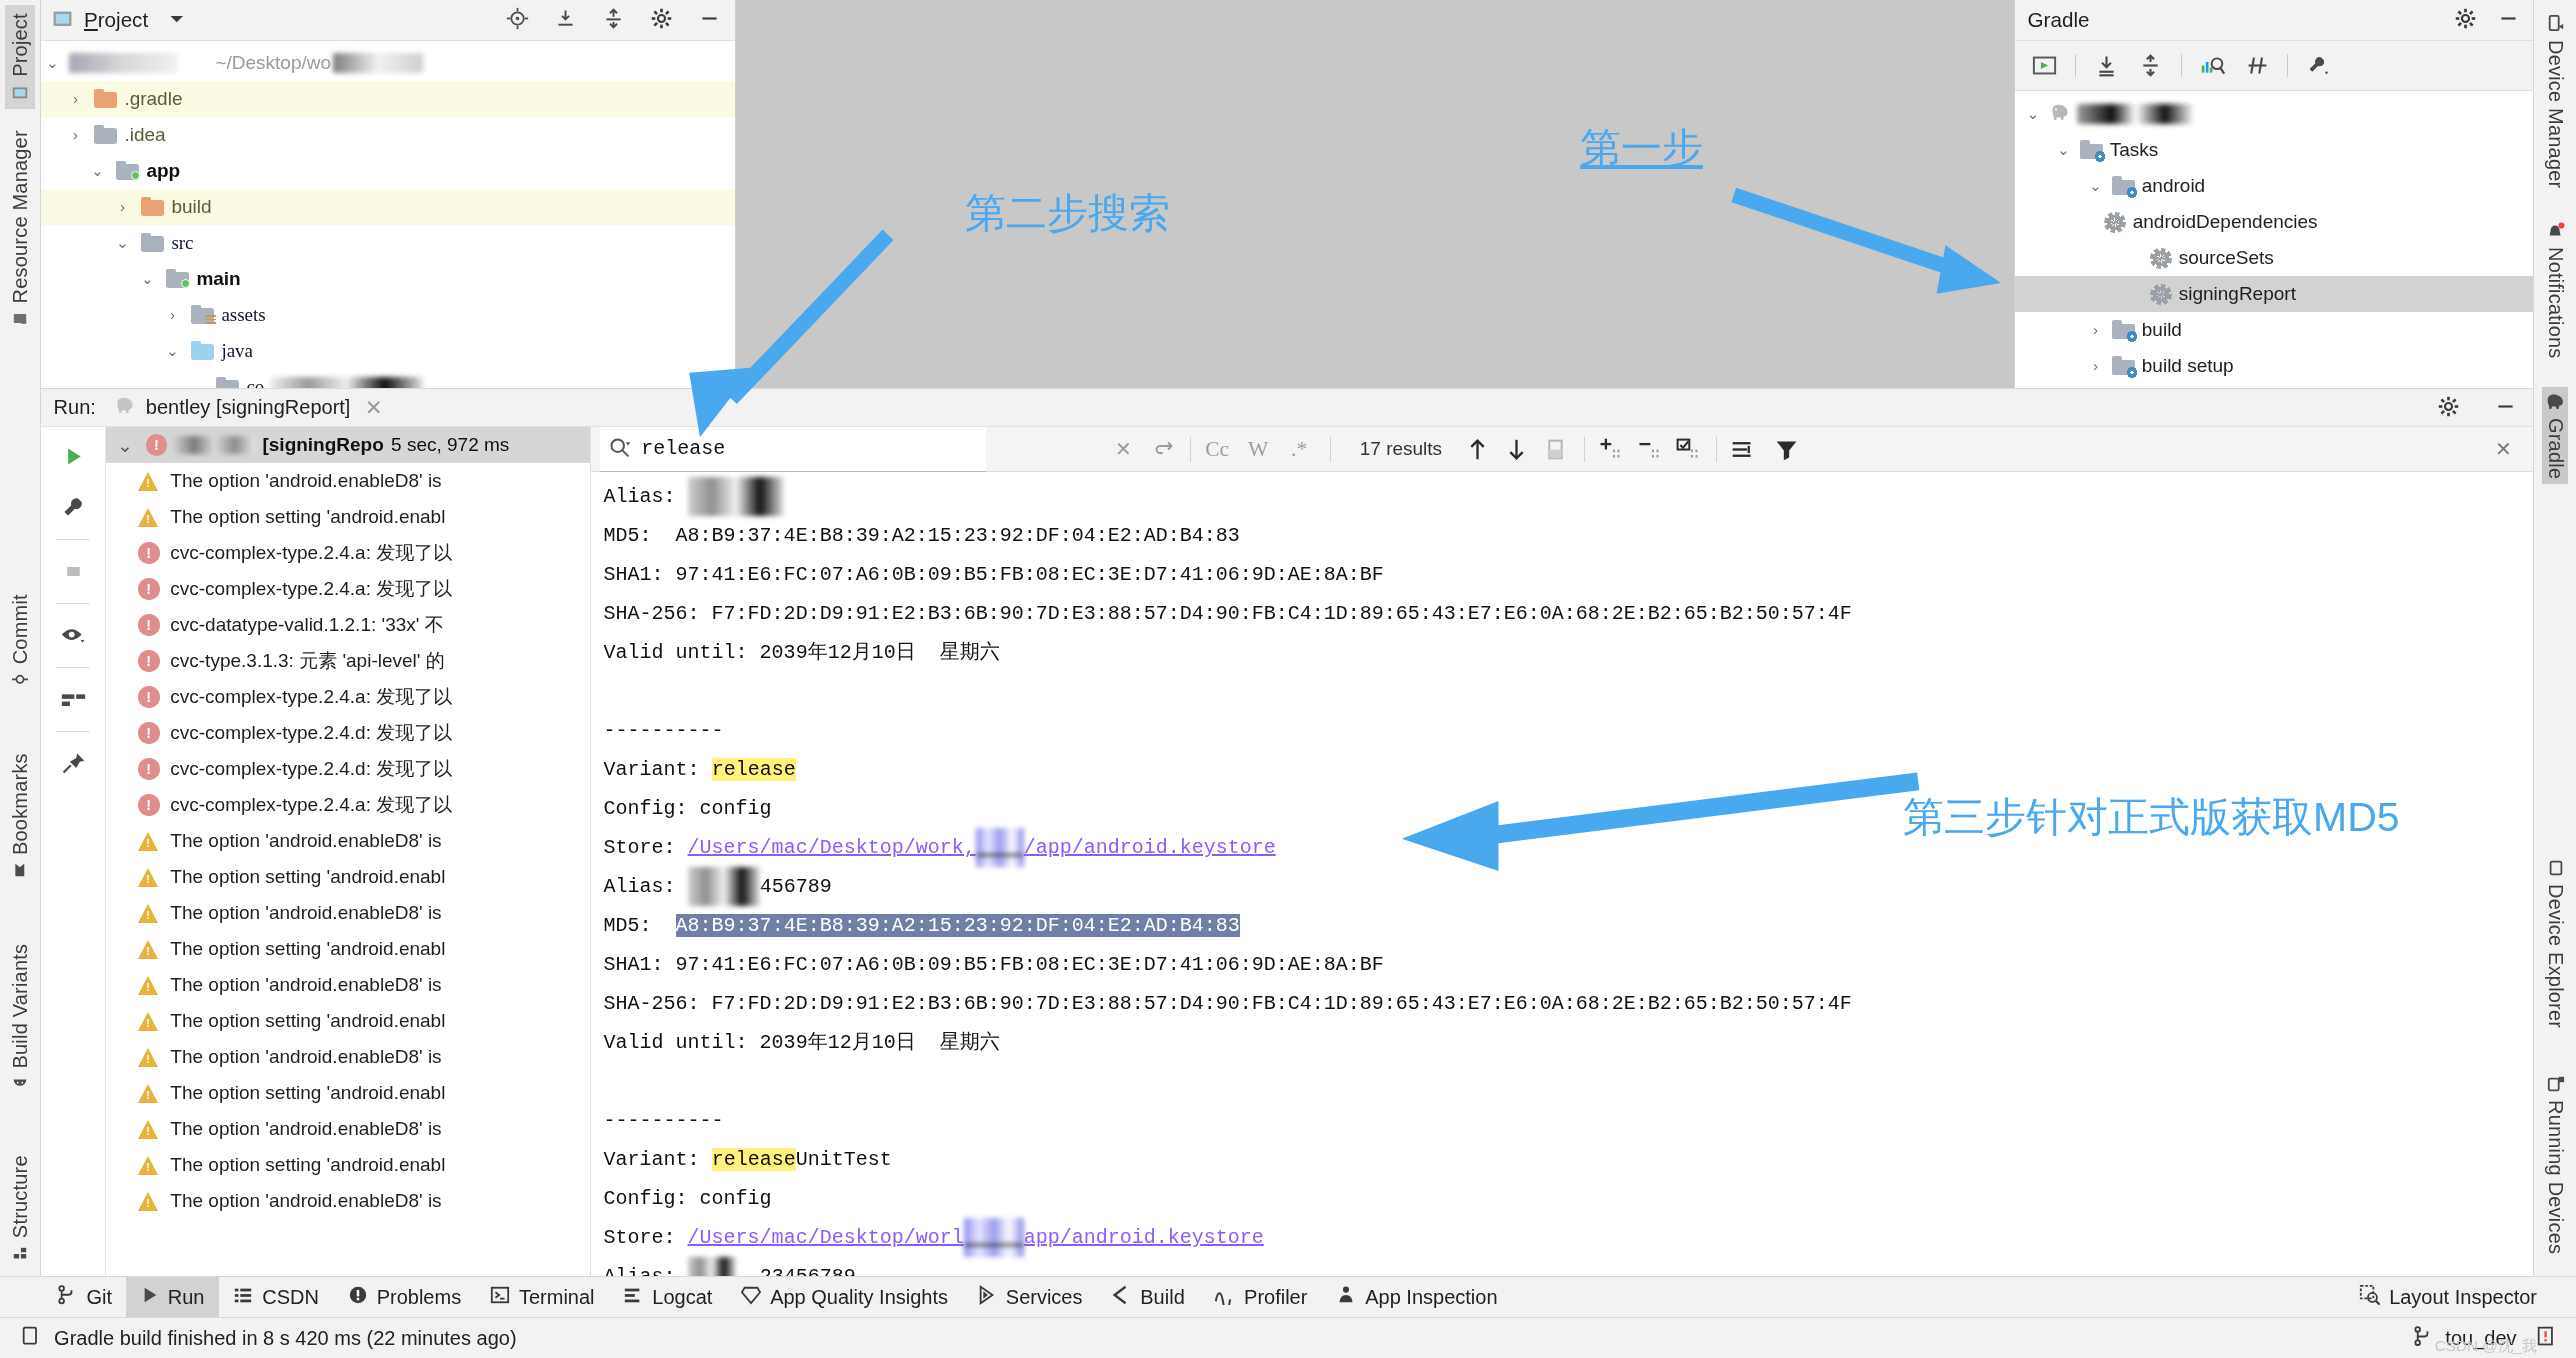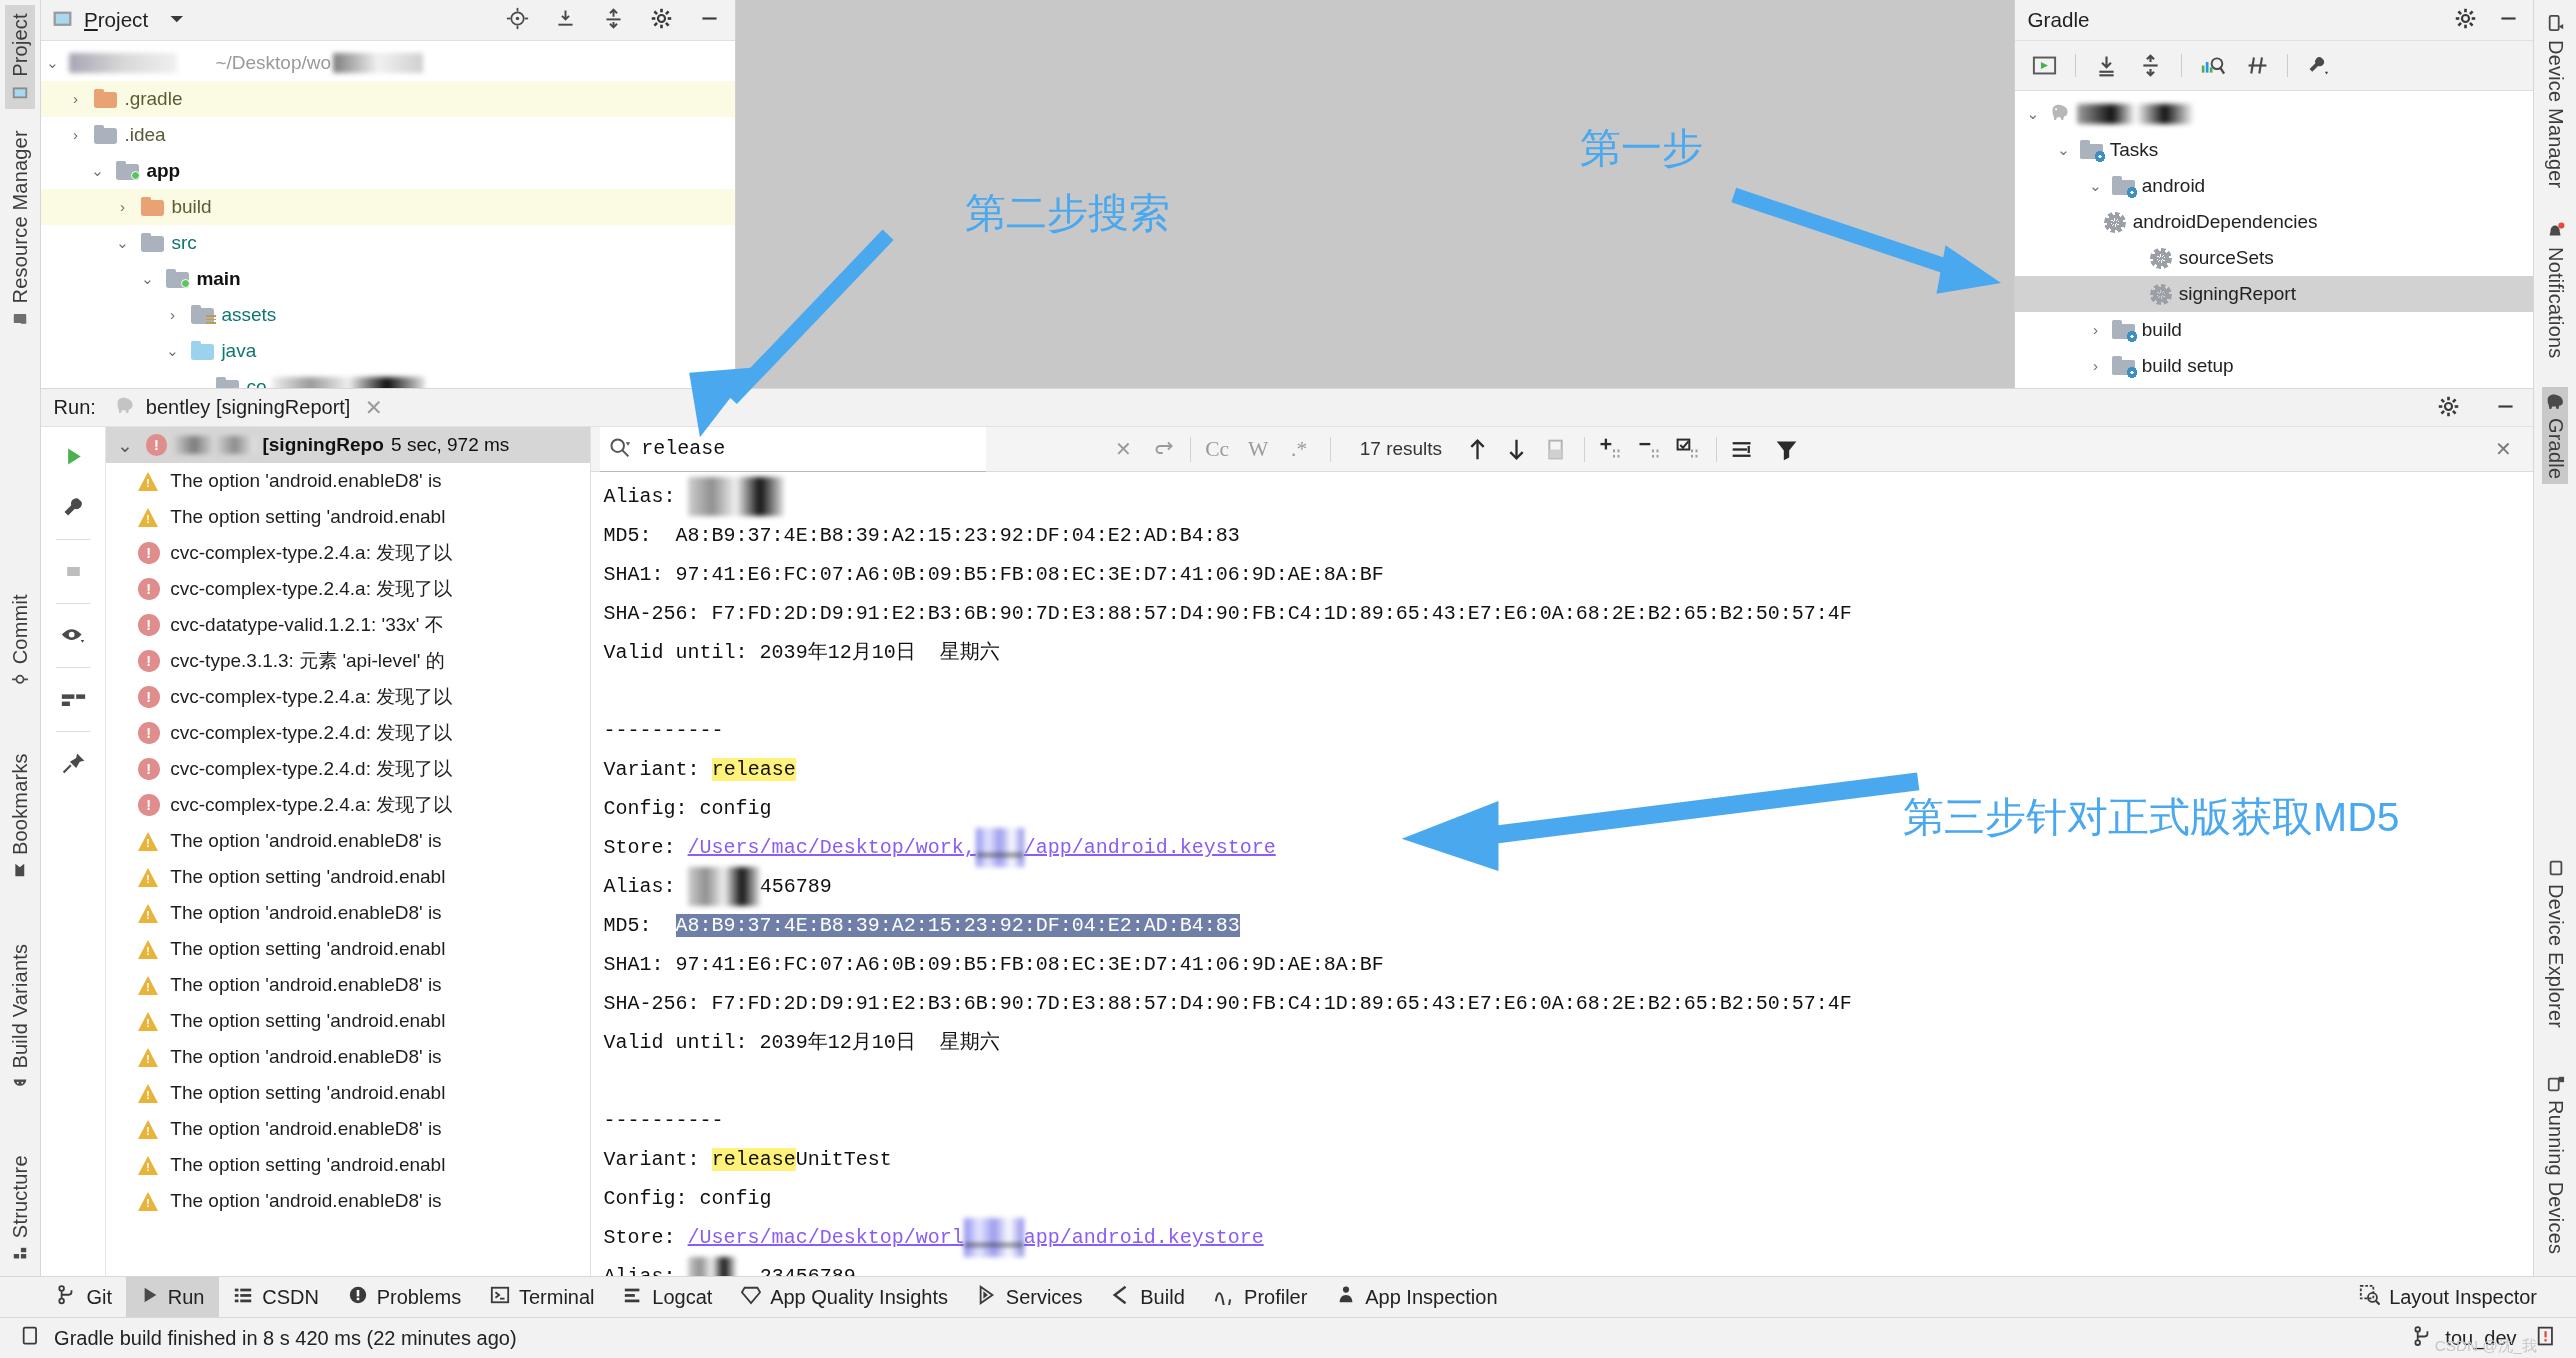--- a/index.html
+++ b/index.html
@@ -55,21 +55,21 @@
   .panel-title u { text-decoration: underline; }
   .tree { padding-top:3.6px; font-size:19px; color:#4a4a30; }
   .trow {
     height:36px; display:flex; align-items:center; gap:0px;
     padding-left:0; white-space:nowrap; cursor:pointer;
   }
   .trow.hl { background:#fbfbe4; }
   .trow .chev { width:23px; text-align:center; color:#6e6e6e; font-size:15.3px; flex:0 0 23px;}
   .trow .lbl { margin-left:7.2px; color:#5b5b3a; }
   .trow .lbl.dark { color:#111; font-weight:bold; }
-  .trow .lbl.grey { color:#0f766e; }
+  .trow .lbl.grey { color:#0f172a;font-family:Liberation Serif, serif; }
   .folder { width:23px; height:18px; position:relative; flex:0 0 23px; }
   .folder i {
     position:absolute; left:0; top:2.7px; width:23px; height:15.3px;
     background:#a9b2bd; border-radius:1.8px 2.7px 2.7px 2.7px;
   }
   .folder i:before{
     content:""; position:absolute; left:0; top:-3.6px; width:10px; height:4.5px;
     background:#a9b2bd; border-radius:1.8px 1.8px 0 0;
   }
   .folder.orange i, .folder.orange i:before { background:#e8a273; }
@@ -880,21 +880,21 @@
                 <rect x="3" y="4" width="11" height="13" rx="1.4" fill="none" stroke="#4a4a4a" stroke-width="2"></rect>
                 <rect x="14" y="2" width="6" height="6" fill="#4a4a4a"></rect>
               </svg>
           </span>
           <span>Running Devices</span>
         </span>
       </div>
     </div>
   </div>
 
-  <span class="anno big" style="left:1580px; top:121px;">第一步</span>
+  <span class="anno big" style="left:1580px; top:121px;text-decoration:underline;">第一步</span>
   <span class="anno big" style="left:965px; top:186px;">第二步搜索</span>
   <span class="anno big" style="left:1903px; top:790px;">第三步针对正式版获取MD5</span>
 
   <svg class="arrow" style="left:1732px; top:193px; width:296px; height:108px;" viewBox="0 0 330 120" width="296" height="108">
     <path d="M2,2 L258,88" stroke="#4aa8ef" stroke-width="17" fill="none" stroke-linecap="butt"></path>
     <path d="M238,58 L300,100 L228,112 Z" fill="#4aa8ef"></path>
   </svg>
 
   <svg class="arrow" style="left:682px; top:233px; width:233px; height:224px;" viewBox="0 0 260 250" width="233" height="224">
     <path d="M230,2 L55,185" stroke="#4aa8ef" stroke-width="17" fill="none"></path>

